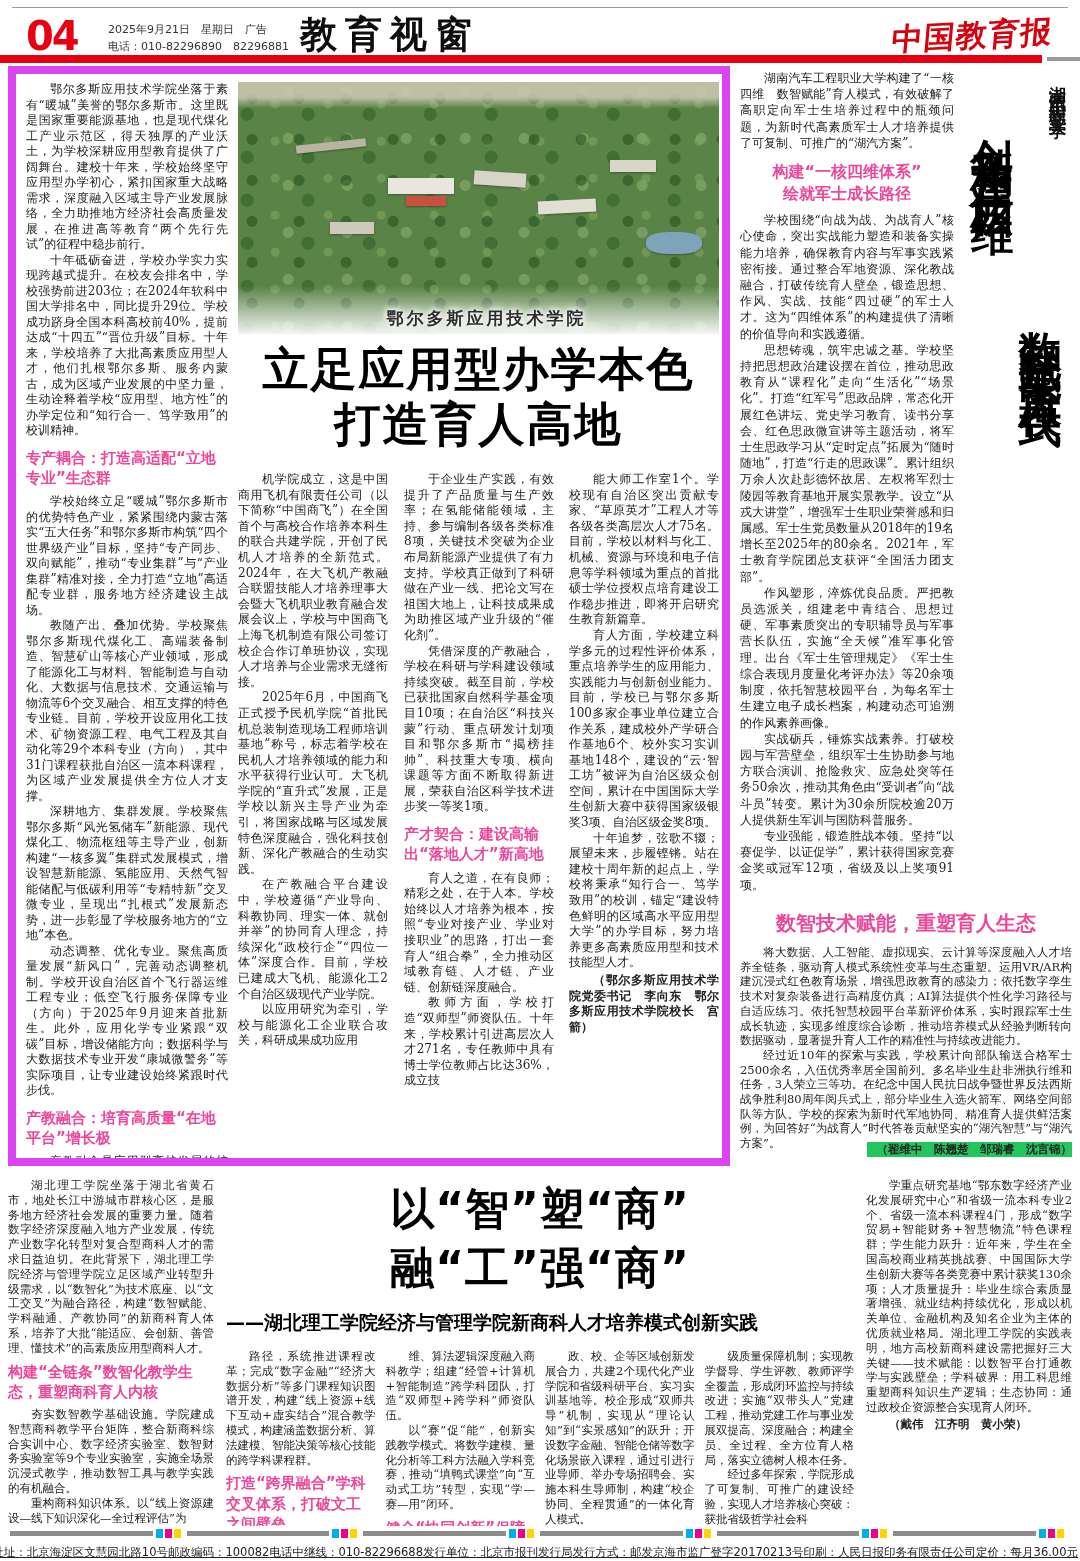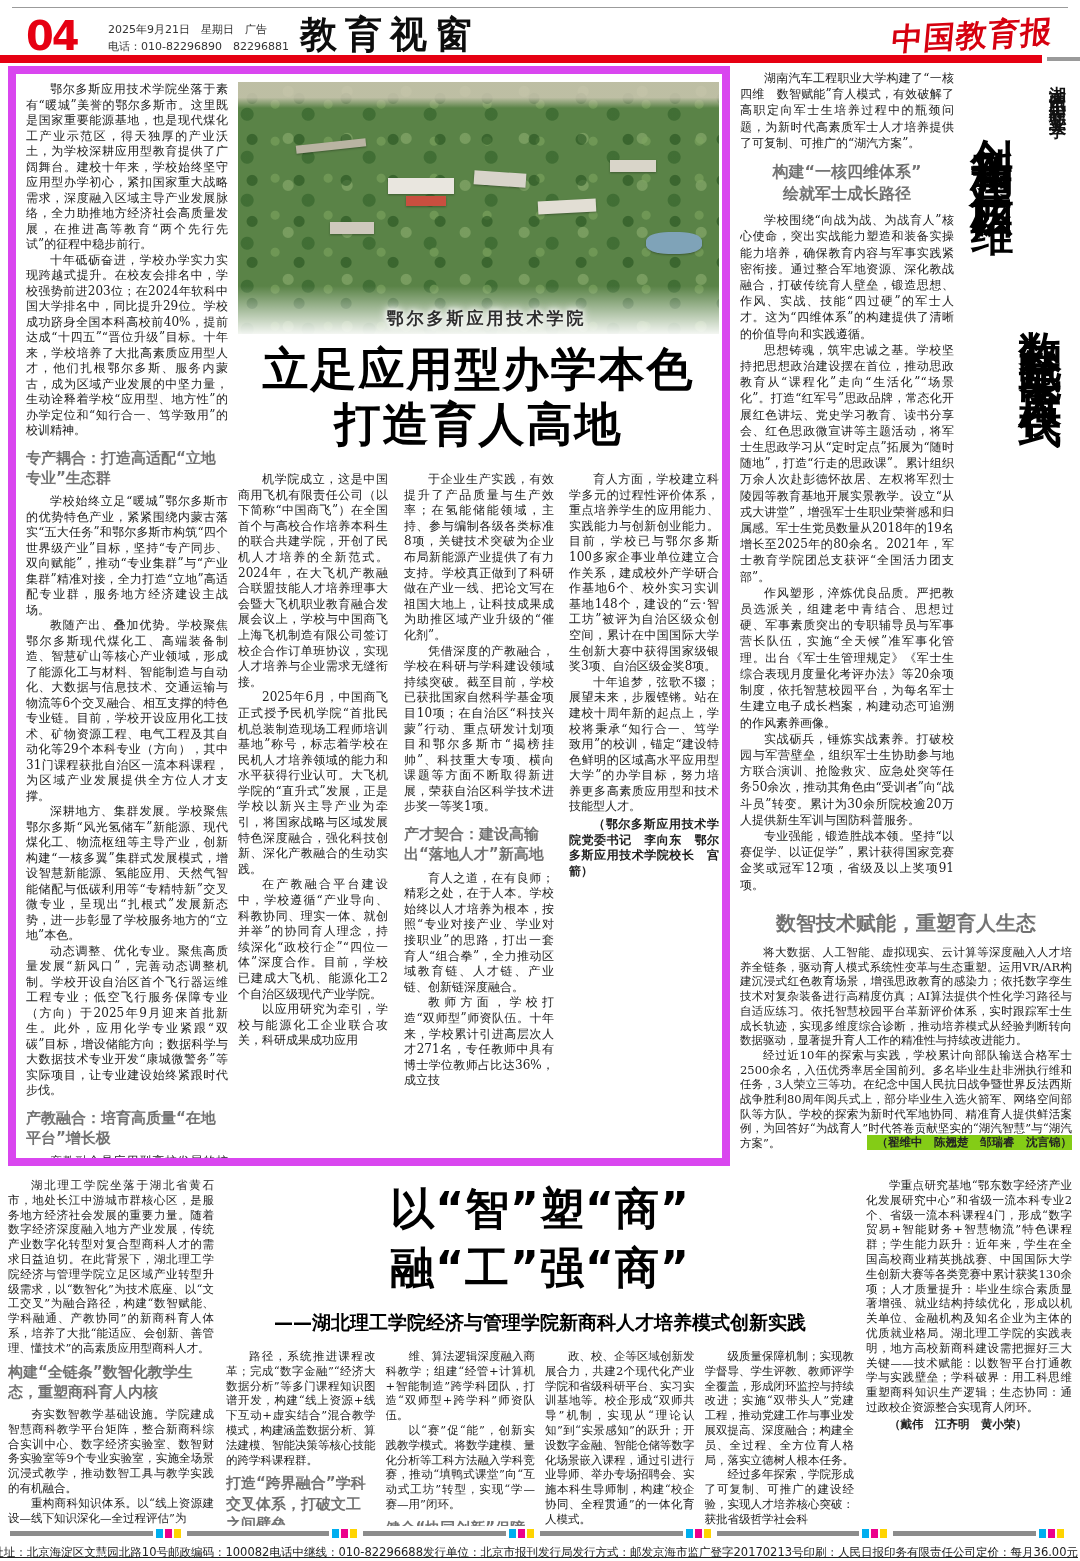--- a/index.html
+++ b/index.html
@@ -44,35 +44,35 @@
   .side-text{position:absolute;left:0;top:4px;width:214px;height:832px;overflow:hidden;font-size:12px;line-height:16.2px;}
   .vzone{position:absolute;right:0;top:0;width:108px;height:838px;}
   .v-school{position:absolute;right:2px;top:6px;writing-mode:vertical-rl;text-orientation:mixed;
        font:bold 17px "DejaVu Sans",sans-serif;letter-spacing:4px;color:#111;}
   .v-big{writing-mode:vertical-rl;text-orientation:mixed;font:bold 43px "DejaVu Sans",sans-serif;
        letter-spacing:9px;color:#000;}
   .v-big1{position:absolute;left:0;top:38px;}
   .v-big2{position:absolute;right:2px;top:232px;}
   .side-bottom{position:absolute;left:0;top:842px;width:332px;height:256px;overflow:hidden;
        font-size:11.5px;line-height:14.7px;}
-  .side-byline{position:absolute;right:0;bottom:16px;background:#84cc16;padding-left:10px;
+  .side-byline{position:absolute;right:0;bottom:9px;background:#22c55e;padding-left:10px;
        font-weight:bold;font-size:11.5px;}
   
   .bottom{position:absolute;left:8px;top:1178px;width:1064px;height:348px;display:flex;gap:12px;}
   .b-side{flex:0 0 206px;overflow:hidden;font-size:11.5px;line-height:14.8px;}
   .b-mid{flex:1;display:flex;flex-direction:column;}
   .b-title{text-align:center;font:bold 44px "DejaVu Sans",sans-serif;color:#000;letter-spacing:1px;
        margin-top:2px;}
-  .b-sub{text-align:center;font:bold 19px "DejaVu Sans",sans-serif;color:#000;margin-top:12px;}
+  .b-sub{font:bold 19px "DejaVu Sans",sans-serif;color:#000;margin-top:12px;}
   .b-cols{display:flex;gap:10px;margin-top:13px;height:222px;overflow:hidden;}
   .b-col{flex:1;overflow:hidden;font-size:11.5px;line-height:14.8px;}
   
   .blk-p{margin:0;text-indent:2em;text-align:justify;}
   .blk-h{font-family:"DejaVu Sans","Liberation Sans",sans-serif;font-weight:bold;font-size:15px;
-       line-height:1.35;margin:9px 0 6px;color:#737373;text-align:left;}
+       line-height:1.35;margin:9px 0 6px;color:#ec4899;text-align:left;}
   .blk-b{font-weight:bold;text-indent:2em;text-align:justify;margin:2px 0 0;}
   .side-text .blk-h{text-align:center;white-space:pre-line;font-size:16px;margin:10px 0 8px;}
   .side-bottom .blk-h{text-align:center;font-size:20px;margin:2px 0 8px;}
   .bottom .blk-h{font-size:15px;margin:6px 0 5px;}
   
   .foot{position:absolute;left:0;right:0;top:1529px;}
   .foot-deco{display:flex;align-items:center;padding:0 10px;}
   .fd-bar{height:5px;background:#8c8c8c;flex:1;margin-right:3px;}
   .sq{width:7px;height:9px;margin-right:2px;flex:0 0 auto;}
   .sq.c{background:#00aeef}.sq.m{background:#ec008c}.sq.y{background:#ffd400;margin-right:6px;}
@@ -134,20 +134,21 @@
         <p class="blk-p">以应用研究为牵引，学校与能源化工企业联合攻关，科研成果成功应用</p>
       </div>
     <div class="bcol" id="colB">
         <p class="blk-p">于企业生产实践，有效提升了产品质量与生产效率；在氢能储能领域，主持、参与编制各级各类标准8项，关键技术突破为企业布局新能源产业提供了有力支持。学校真正做到了科研做在产业一线、把论文写在祖国大地上，让科技成果成为助推区域产业升级的“催化剂”。</p>
         <p class="blk-p">凭借深度的产教融合，学校在科研与学科建设领域持续突破。截至目前，学校已获批国家自然科学基金项目10项；在自治区“科技兴蒙”行动、重点研发计划项目和鄂尔多斯市“揭榜挂帅”、科技重大专项、横向课题等方面不断取得新进展，荣获自治区科学技术进步奖一等奖1项。</p>
         <div class="blk-h">产才契合：建设高输出“落地人才”新高地</div>
         <p class="blk-p">育人之道，在有良师；精彩之处，在于人本。学校始终以人才培养为根本，按照“专业对接产业、学业对接职业”的思路，打出一套育人“组合拳”，全力推动区域教育链、人才链、产业链、创新链深度融合。</p>
         <p class="blk-p">教师方面，学校打造“双师型”师资队伍。十年来，学校累计引进高层次人才271名，专任教师中具有博士学位教师占比达36%，成立技</p>
       </div>
     <div class="bcol" id="colC">
+        <p class="blk-p">能大师工作室1个。学校现有自治区突出贡献专家、“草原英才”工程人才等各级各类高层次人才75名。目前，学校以材料与化工、机械、资源与环境和电子信息等学科领域为重点的首批硕士学位授权点培育建设工作稳步推进，即将开启研究生教育新篇章。</p>
         <p class="blk-p">育人方面，学校建立科学多元的过程性评价体系，重点培养学生的应用能力、实践能力与创新创业能力。目前，学校已与鄂尔多斯100多家企事业单位建立合作关系，建成校外产学研合作基地6个、校外实习实训基地148个，建设的“云·智工坊”被评为自治区级众创空间，累计在中国国际大学生创新大赛中获得国家级银奖3项、自治区级金奖8项。</p>
         <p class="blk-p">十年追梦，弦歌不辍；展望未来，步履铿锵。站在建校十周年新的起点上，学校将秉承“知行合一、笃学致用”的校训，锚定“建设特色鲜明的区域高水平应用型大学”的办学目标，努力培养更多高素质应用型和技术技能型人才。</p>
         <div class="blk-b">（鄂尔多斯应用技术学院党委书记　李向东　鄂尔多斯应用技术学院校长　宫箭）</div>
       </div>
   </div>
 
   <div class="side">
     <div class="side-text">
         <p class="blk-p">湖南汽车工程职业大学构建了“一核四维　数智赋能”育人模式，有效破解了高职定向军士生培养过程中的瓶颈问题，为新时代高素质军士人才培养提供了可复制、可推广的“湖汽方案”。</p>
         <div class="blk-h">构建“一核四维体系”

